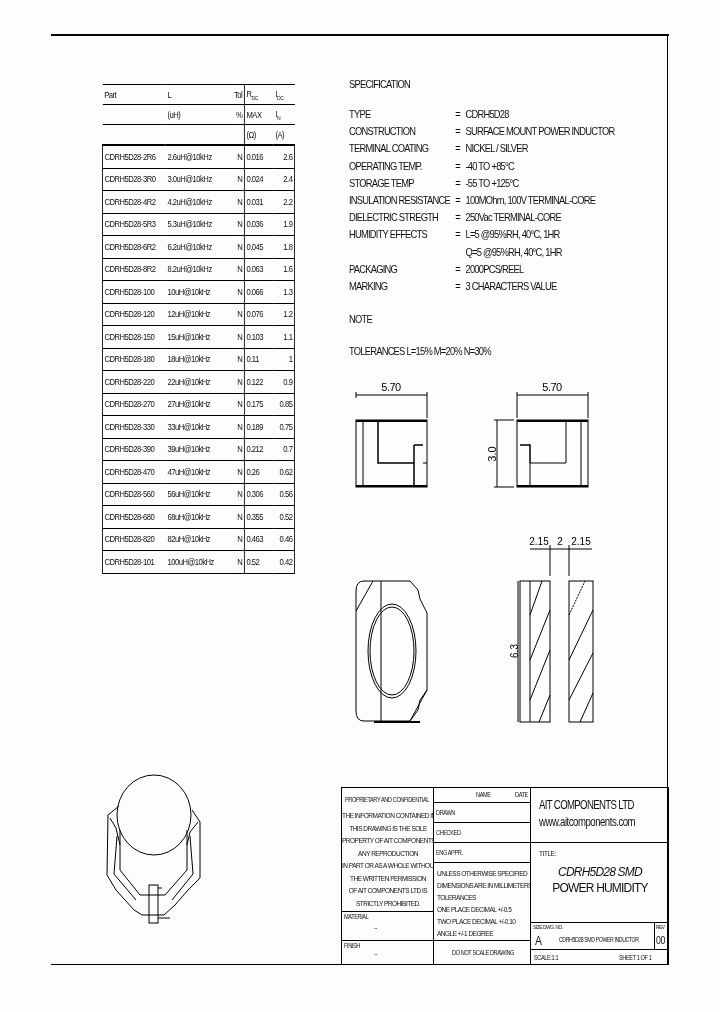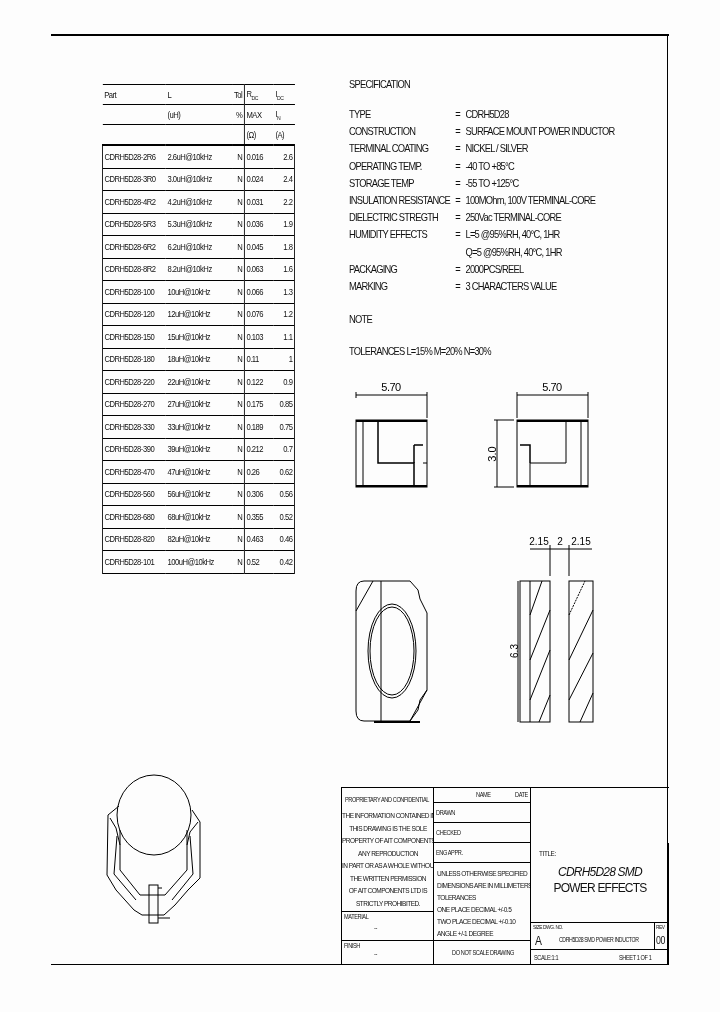--- a/index.html
+++ b/index.html
@@ -395,24 +395,28 @@
         <div style="height: 12px; line-height: 12px; white-space: nowrap; font-size: 6.5px;">TOLERANCES</div>
         <div style="height: 12px; line-height: 12px; white-space: nowrap; font-size: 6.5px;">ONE PLACE DECIMAL  +/-0.5</div>
         <div style="height: 12px; line-height: 12px; white-space: nowrap; font-size: 6.5px;">TWO PLACE DECIMAL  +/-0.10</div>
         <div style="height: 12px; line-height: 12px; white-space: nowrap; font-size: 6.5px;">ANGLE +/-1 DEGREE</div>
       </div>
   </div>
   <div class="cell" style="left:92px;top:153px;width:97px;height:24px;">
     <div class="txt" style="left:18px;top:8px;">DO NOT SCALE DRAWING</div>
   </div>
 
+  <div class="cell" style="left:189px;top:0;width:138px;height:55px;">
+    <div class="txt" style="left:8px;top:10px;font-size:12px;letter-spacing:-0.8px;">AIT COMPONENTS LTD</div>
+    <div class="txt" style="left:8px;top:27px;font-size:12px;letter-spacing:-0.6px;">www.aitcomponents.com</div>
+  </div>
   <div class="cell" style="left:189px;top:55px;width:138px;height:80px;">
     <div class="txt" style="left:8px;top:6px;font-size:8px;">TITLE:</div>
     <div style="position:absolute;left:0;width:138px;top:22px;text-align:center;font-size:12px;letter-spacing:-0.8px;font-style:italic;">CDRH5D28 SMD</div>
-    <div style="position:absolute;left:0;width:138px;top:38px;text-align:center;font-size:12px;letter-spacing:-0.8px;">POWER EFFECTS</div>
+    <div style="position:absolute;left:0;width:138px;top:38px;text-align:center;font-size:12px;letter-spacing:-0.8px;">POWER HUMIDITY</div>
   </div>
   <div class="cell" style="left:189px;top:135px;width:124px;height:27px;">
     <div class="txt" style="left:2px;top:1px;font-size:6px;">SIZE  DWG. NO.</div>
     <div class="txt" style="left:4px;top:10px;font-size:13px;">A</div>
     <div class="txt" style="left:28px;top:13px;font-size:6.5px;">CDRH5D28 SMD POWER INDUCTOR</div>
   </div>
   <div class="cell" style="left:313px;top:135px;width:14px;height:27px;">
     <div class="txt" style="left:1px;top:1px;font-size:6px;">REV</div>
     <div class="txt" style="left:1px;top:11px;font-size:11px;">00</div>
   </div>

